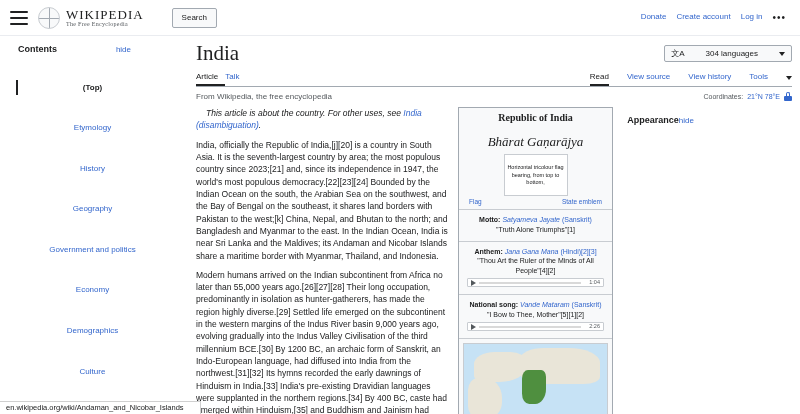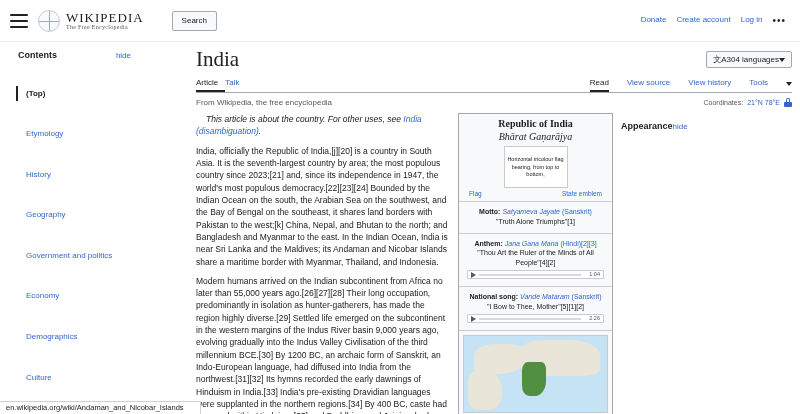--- a/index.html
+++ b/index.html
@@ -10,21 +10,21 @@
     font-size:9px;
     color:#202122;
     background:#fff;
     overflow:hidden;
     position:relative;
   }
   a, .lnk { color:#3366cc; text-decoration:none; cursor:pointer; }
 
   
   #header {
-    height:42px;
+    height:36px;
     border-bottom:1px solid #eaecf0;
     display:flex; align-items:center;
     padding:0 10px;
     background:#fff;
     position:relative;
   }
   #hamburger { width:18px; height:14px; margin-right:10px; display:flex; flex-direction:column; justify-content:space-between; cursor:pointer; }
   #hamburger span { display:block; height:2px; background:#202122; border-radius:1px; }
   #logo-block { display:flex; align-items:center; gap:6px; margin-right:18px; }
   #logo-globe {
@@ -72,35 +72,36 @@
 
   
   #main { display:flex; height:378px; }
 
   
   #sidebar {
     width:170px; flex:none;
     padding:8px 10px 0 18px;
     font-size:8px;
     border-right:1px solid transparent;
+    text-align:center;
   }
   #contents-head { display:flex; align-items:center; justify-content:space-between; margin-bottom:5px; padding-right:28px; }
   #contents-title { font-weight:bold; font-size:9px; color:#202122; }
   .hide-btn { color:#3366cc; font-size:8px; cursor:pointer; }
   #toc-list { list-style:none; margin:0; padding:0; }
   #toc-list li { padding:2.5px 0 2.5px 8px; line-height:1.2;margin-top:26px; }
   #toc-list li.active { font-weight:bold; color:#202122; border-left:2px solid #202122; margin-left:-2px; padding-left:8px; }
 
   
   #content { flex:1; padding:6px 0 0 26px; position:relative; min-width:0; }
   #title-row { display:flex; align-items:flex-start; }
   #page-title { font-family:"Liberation Serif", serif; font-size:21px; font-weight:normal; margin:0; line-height:1.1; }
   #lang-button {
     margin-left:auto; margin-right:8px;
-    display:flex; align-items:center; gap:0;
+    display:flex; align-items:center; gap:21px;
     border:1px solid #a2a9b1; border-radius:2px;
     background:#f8f9fa; padding:2px 6px; font-size:8px; cursor:pointer; color:#202122;
     height:17px; align-self:center;
   }
   #lang-icon { font-size:8px; color:#202122; }
   .caret { width:0; height:0; border-left:3px solid transparent; border-right:3px solid transparent; border-top:4px solid #202122; }
 
   #tabs-row {
     display:flex; align-items:center;
     border-bottom:1px solid #a2a9b1;
@@ -128,21 +129,21 @@
   
   #infobox {
     width:155px; flex:none;
     border:1px solid #a2a9b1;
     background:#f8f9fa;
     font-size:7px;
     text-align:center;
     padding:4px 4px 0 4px;
   }
   #ib-title { font-family:"Liberation Serif", serif; font-size:10px; font-weight:bold; line-height:1.2; }
-  #ib-native { font-family:"Liberation Serif", serif; font-size:10px; font-style:italic; margin-top:1px; }
+  #ib-native { font-family:"Liberation Serif", serif; font-size:13px; font-style:italic; margin-top:10px; }
   #ib-flag-box {
     margin:4px auto 0; width:64px; height:42px;
     border:1px solid #c8ccd1;
     display:flex; flex-direction:column; align-items:center; justify-content:center;
     font-size:5.5px; color:#202122; line-height:1.3; background:#fff; padding:2px;
   }
   #ib-flag-caption { display:flex; justify-content:space-between; padding:2px 6px 0; font-size:6.5px; }
   #ib-flag-caption .lnk { color:#3366cc; }
   .ib-sep { border-top:1px solid #c8ccd1; margin:4px -4px; }
   .ib-row { padding:1px 2px 3px; line-height:1.35; }
@@ -162,21 +163,21 @@
     border:1px solid #c8ccd1;
     position:relative; overflow:hidden;
   }
   #ib-map .land { position:absolute; background:#e9e5d8; }
   #ib-map .india { position:absolute; background:#4f8f3f; }
   #ib-legend { display:flex; align-items:center; gap:4px; padding:4px 2px 4px 4px; font-size:6.5px; text-align:left; }
   #ib-legend .swatch { width:7px; height:7px; background:#2e7d32; flex:none; }
 
   
   #appearance { width:95px; flex:none; padding:8px 8px 0 8px; font-size:8px; }
-  #appearance-head { display:flex; align-items:center; justify-content:flex-start; }
+  #appearance-head { display:flex; align-items:center; justify-content:center; }
   #appearance-title { font-weight:bold; font-size:9px; }
 
   
   #statusbar {
     position:absolute; left:0; bottom:0;
     background:#fff;
     border-top:1px solid #d0d0d0;
     border-right:1px solid #d0d0d0;
     font-size:7.5px; color:#202122;
     padding:1px 16px 2px 6px;

